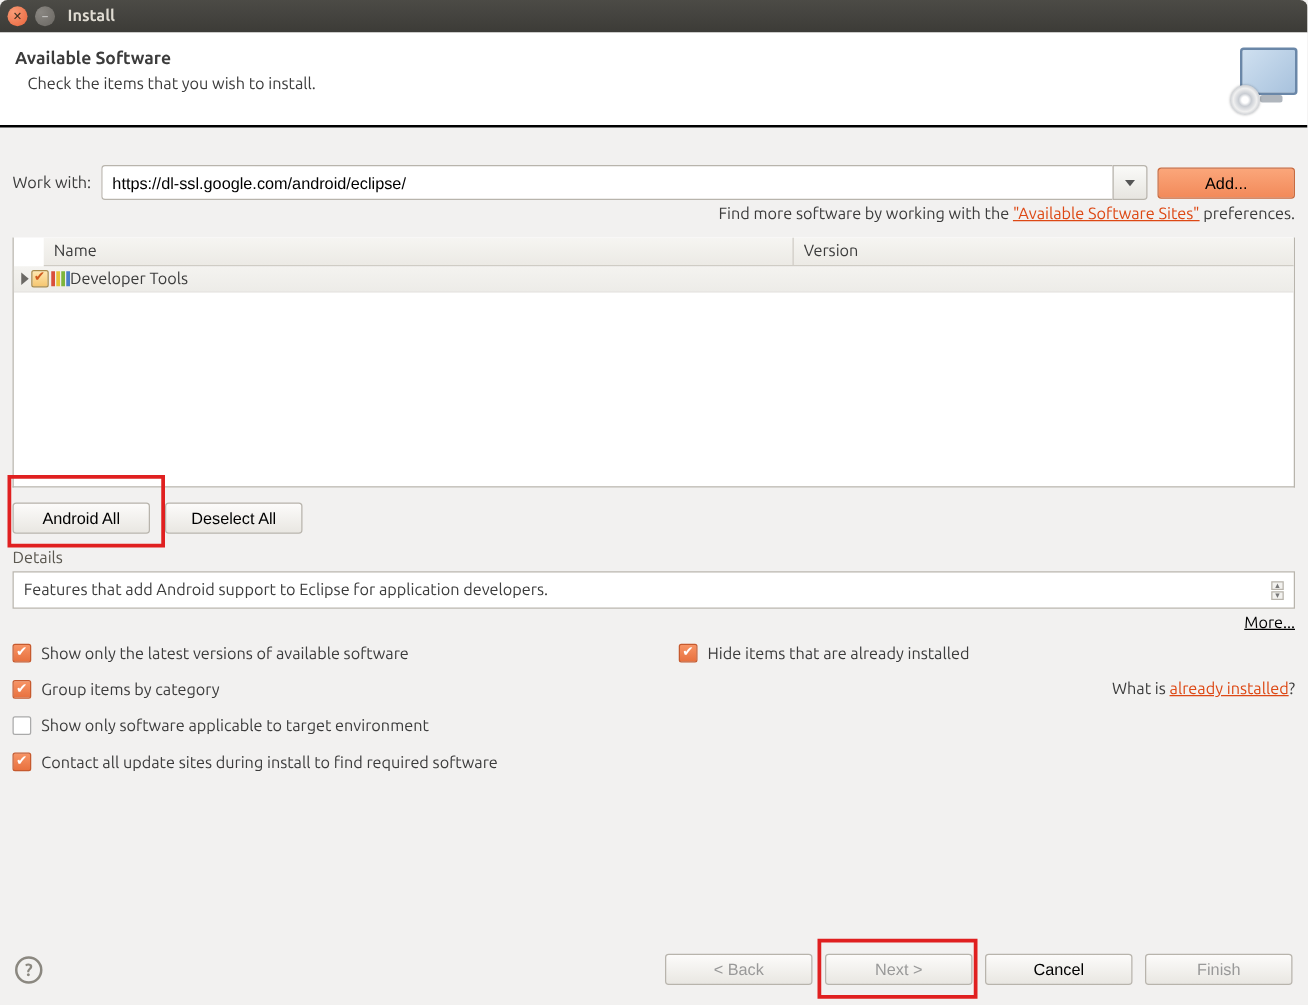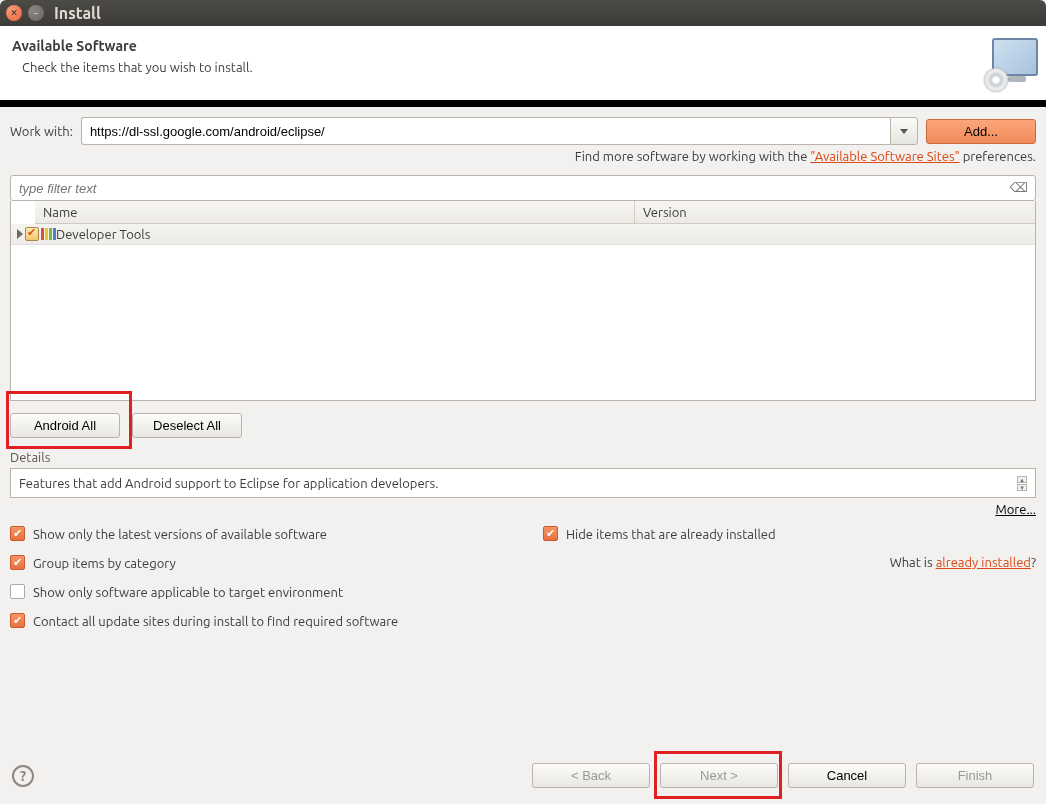--- a/index.html
+++ b/index.html
@@ -23,29 +23,29 @@
     border-top-left-radius: 6px;
     border-top-right-radius: 6px;
   }
   .win-btn {
     width: 16px; height: 16px; border-radius: 50%;
     display: inline-flex; align-items: center; justify-content: center;
     font-size: 9px; color: #3c2f1f;
   }
   .win-btn.close { background: radial-gradient(circle at 30% 30%, #f99b76, #e9643b); }
   .win-btn.min   { background: radial-gradient(circle at 30% 30%, #8a8782, #6a6762); color:#ddd; }
-  .title-text { color: #dfdbd2; font-weight: bold; font-size: 16px; margin-left: 4px; text-align: center; }
+  .title-text { color: #dfdbd2; font-weight: bold; font-size: 13px; margin-left: 4px; text-align: center; }
   
   .header {
     display: flex;
     justify-content: space-between;
     align-items: flex-start;
     padding: 12px 8px 8px 12px;
     background: #fff;
-    border-bottom: 7px solid #000000;
+    border-bottom: 2px solid #000000;
   }
   .header h1 { font-size: 14px; font-weight: bold; margin-bottom: 6px; }
   .header p  { font-size: 13px; color: #3c3c3c; margin-left: 10px;}
   .header-icon {
     width: 54px; height: 54px;
     position: relative;
   }
   .monitor {
     position:absolute; right:0; top:0;
     width:46px; height:38px; border:2px solid #6a87a8; border-radius:3px;
@@ -57,21 +57,21 @@
   }
   .disc {
     position:absolute; left:0; bottom:0;
     width:24px; height:24px; border-radius:50%;
     background: radial-gradient(circle,#fff 15%, #c8ccd2 30%, #f0f0f0 55%, #b8bcc2 80%);
     box-shadow:0 0 2px rgba(0,0,0,.3);
   }
 
   .body-pad { padding: 10px 10px 0 10px; }
 
-  .row { display:flex; align-items:center; gap:8px; margin-bottom:4px; }
+  .row { display:flex; align-items:center; gap:8px; margin-bottom:4px;margin-top:20px; }
   .row label { white-space:nowrap; }
   .combo {
     flex:1; display:flex; height:28px;
   }
   .combo input {
     flex:1; border:1px solid #b8b4ac; border-right:none;
     padding: 4px 8px; font-size:13px; background:#fff;
     border-top-left-radius:3px; border-bottom-left-radius:3px;
   }
   .combo-btn {
@@ -203,24 +203,20 @@
         <span class="tri-down"></span>
       </div>
     </div>
     <button class="btn accent">Add...</button>
   </div>
 
   <div class="hint-line">
     <span>Find more software by working with the </span><a class="link">"Available Software Sites"</a><span> preferences.</span>
   </div>
 
-  <div class="filter-wrap">
-    <input class="filter" placeholder="type filter text" style="">
-    <span class="clear-x">⌫</span>
-  </div>
 
   <div class="tree">
     <div class="tree-head">
       <div class="col-name">Name</div>
       <div class="col-version">Version</div>
     </div>
     <div class="tree-row">
       <span class="tri-right"></span>
       <span class="chk"></span>
       <span class="feat-icon">

